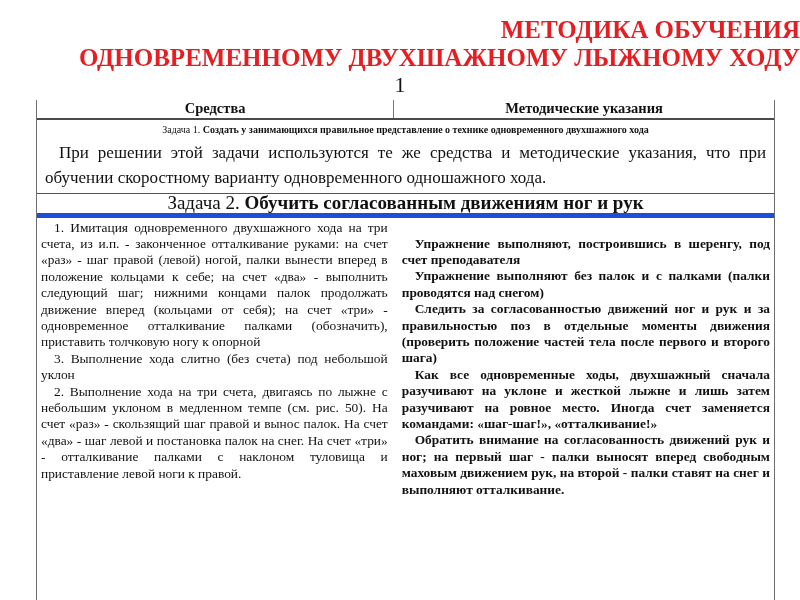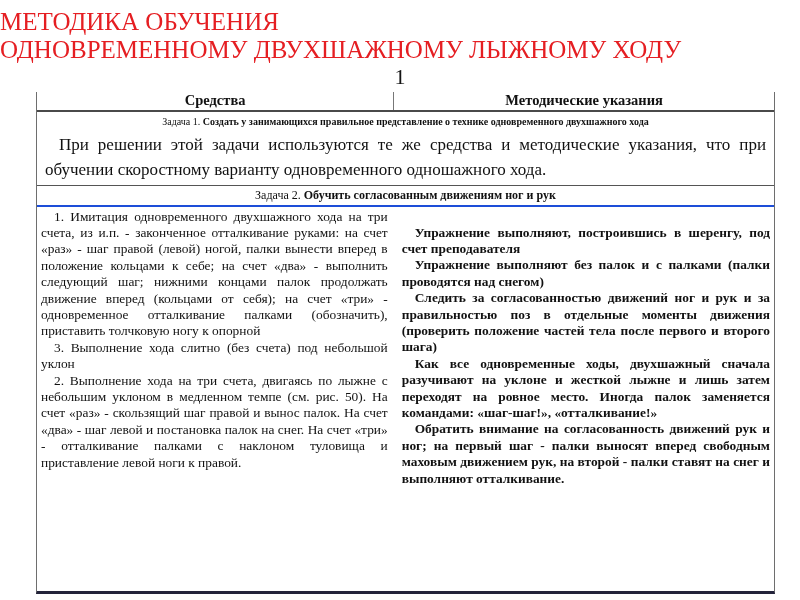--- a/index.html
+++ b/index.html
@@ -6,23 +6,23 @@
   .slide{
     position:relative;
     width:800px;height:600px;
     background:#ffffff;
     overflow:hidden;
     font-family:"Liberation Serif","DejaVu Serif",serif;
     color:#111;
   }
   
   .title{
-    padding-top:8px;
-    text-align:left;
-    font-weight:normal;
+    padding-top:16px;
+    text-align:right;
+    font-weight:bold;
     font-size:25px;
     line-height:28px;
     letter-spacing:0px;
   }
   .title .tline{white-space:nowrap;}
   
   .page-num{
     text-align:center;
     font-size:22px;
     line-height:26px;
@@ -64,23 +64,23 @@
   .task-title .tlabel{font-weight:normal;}
   .task-title .ttext{font-weight:bold;}
   .task-note{
     text-align:justify;
     text-indent:14px;
     font-size:17px;
     line-height:25px;
     margin-top:1px;
   }
   .task2-row{
-    border-bottom:2px solid #1d4ed8;
+    border-bottom:5px solid #1d4ed8;
     text-align:center;
-    font-size:12px;
+    font-size:19px;
     line-height:16px;
     padding:1px 0 2px 0;
   }
   .task2-row .tlabel{font-weight:normal;}
   .task2-row .ttext{font-weight:bold;}
   .content-row{
     display:flex;
     height:384px;
     overflow:hidden;
   }
@@ -140,19 +140,19 @@
     <div class="content-row">
       <div class="cell means">
         <p>1. Имитация одновременного двухшажного хода на три счета, из и.п. - законченное отталкивание руками: на счет «раз» - шаг правой (левой) ногой, палки вынести вперед в положение кольцами к себе; на счет «два» - выполнить следующий шаг; нижними концами палок продолжать движение вперед (кольцами от себя); на счет «три» - одновременное отталкивание палками (обозначить), приставить толчковую ногу к опорной</p>
         <p>3. Выполнение хода слитно (без счета) под небольшой уклон</p>
         <p>2. Выполнение хода на три счета, двигаясь по лыжне с небольшим уклоном в медленном темпе (см. рис. 50). На счет «раз» - скользящий шаг правой и вынос палок. На счет «два» - шаг левой и постановка палок на снег. На счет «три» - отталкивание палками с наклоном туловища и приставление левой ноги к правой.</p>
       </div>
       <div class="cell instructions">
         <p>Упражнение выполняют, построившись в шеренгу, под счет преподавателя</p>
         <p>Упражнение выполняют без палок и с палками (палки проводятся над снегом)</p>
         <p>Следить за согласованностью движений ног и рук и за правильностью поз в отдельные моменты движения (проверить положение частей тела после первого и второго шага)</p>
-        <p>Как все одновременные ходы, двухшажный сначала разучивают на уклоне и жесткой лыжне и лишь затем переходят на ровное место. Иногда палок заменяется командами: «шаг-шаг!», «отталкивание!»</p>
+        <p>Как все одновременные ходы, двухшажный сначала разучивают на уклоне и жесткой лыжне и лишь затем разучивают на ровное место. Иногда счет заменяется командами: «шаг-шаг!», «отталкивание!»</p>
         <p>Обратить внимание на согласованность движений рук и ног; на первый шаг - палки выносят вперед свободным маховым движением рук, на второй - палки ставят на снег и выполняют отталкивание.</p>
       </div>
     </div>
 
   </div>
 </div>
 
 </body></html>

